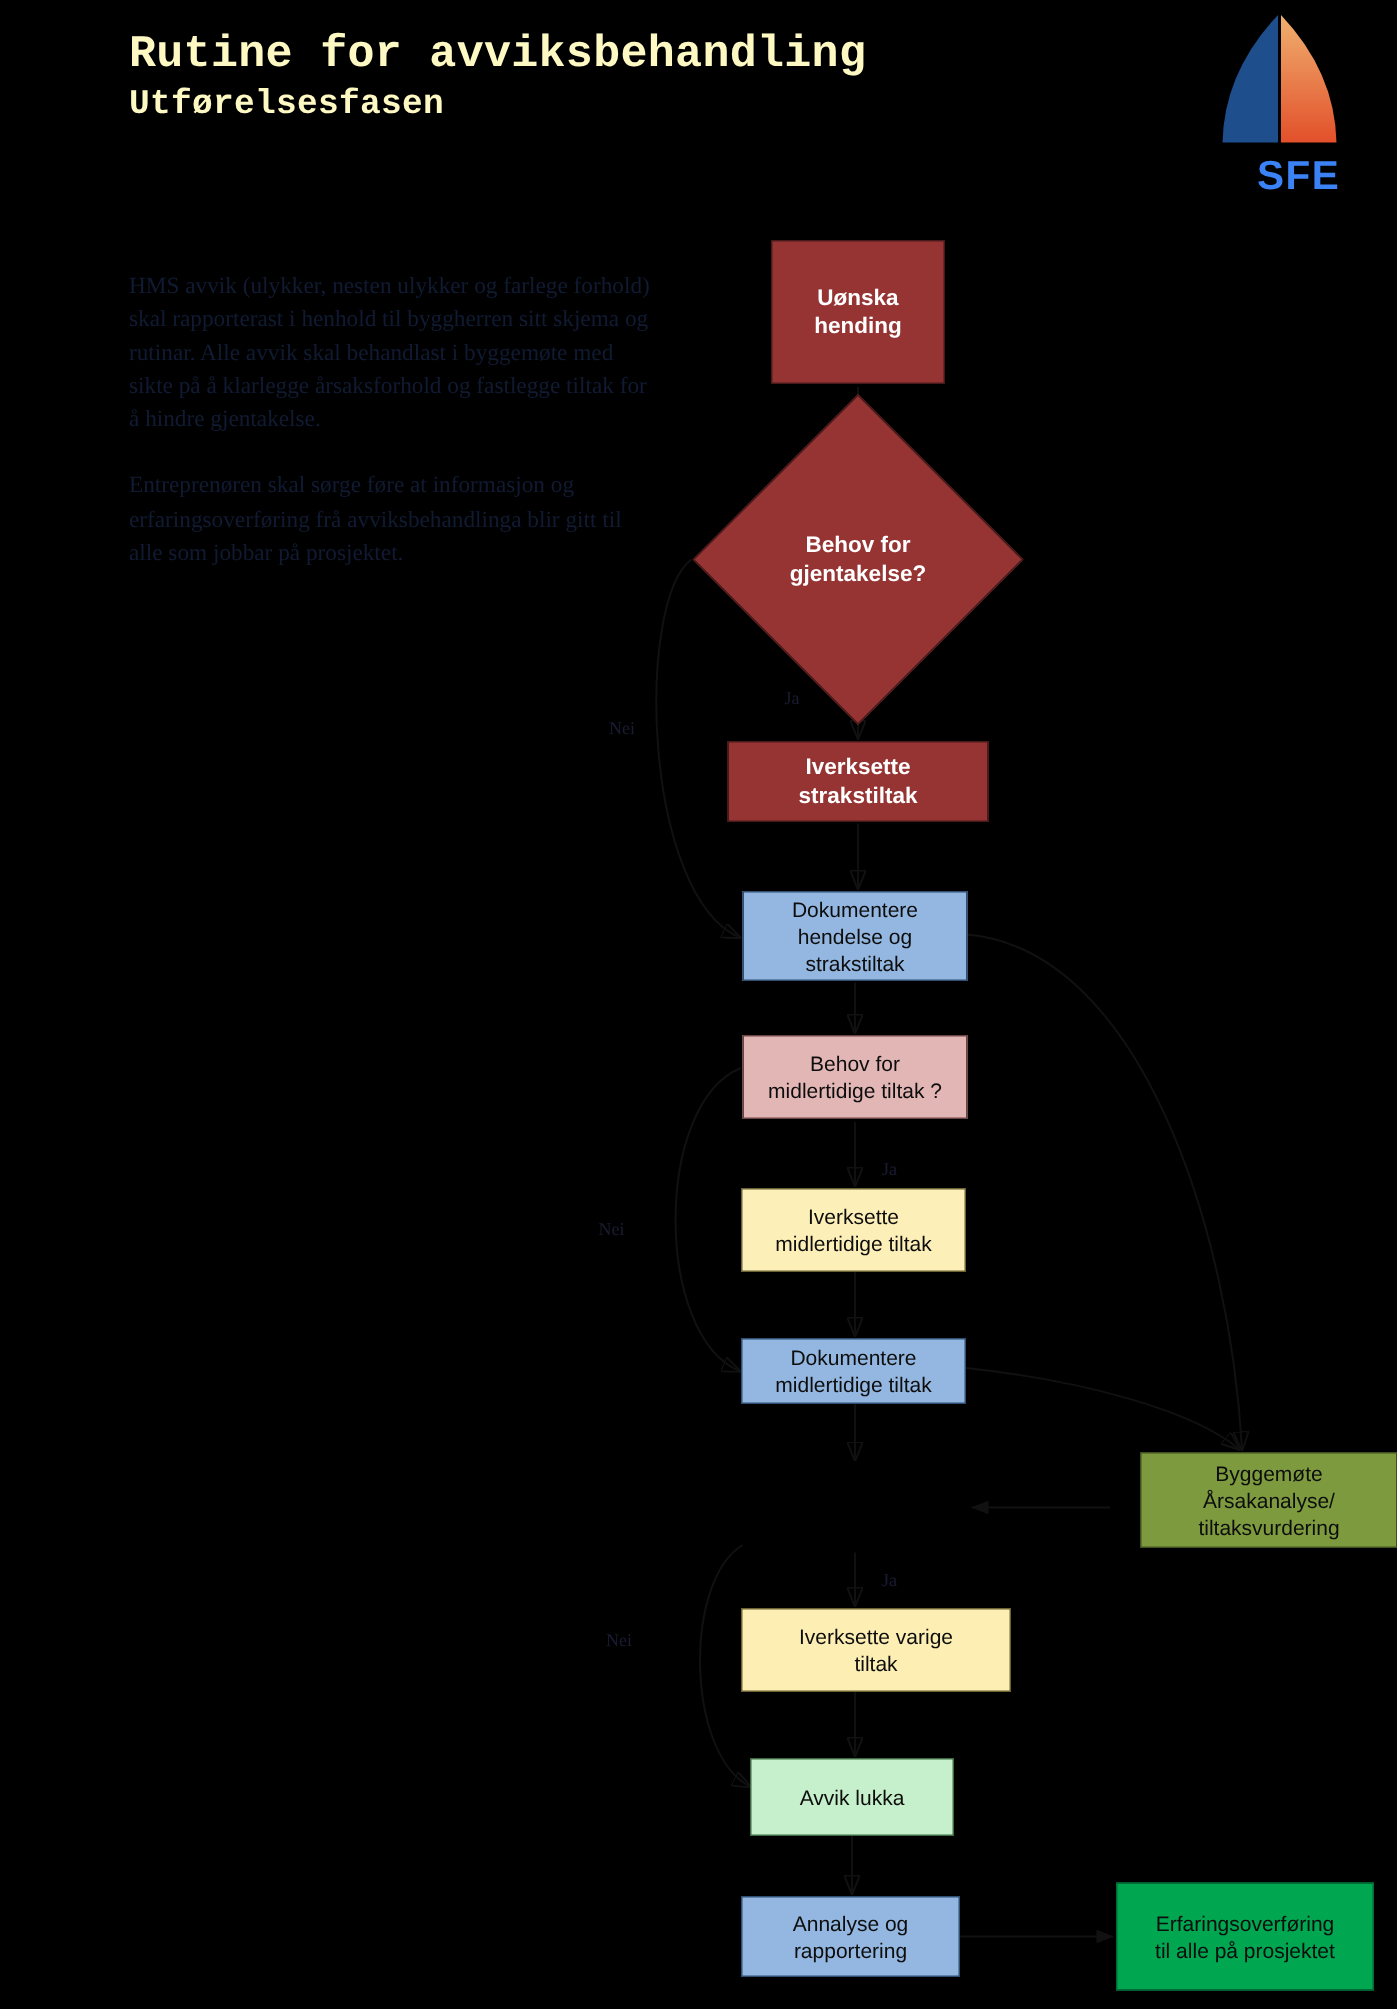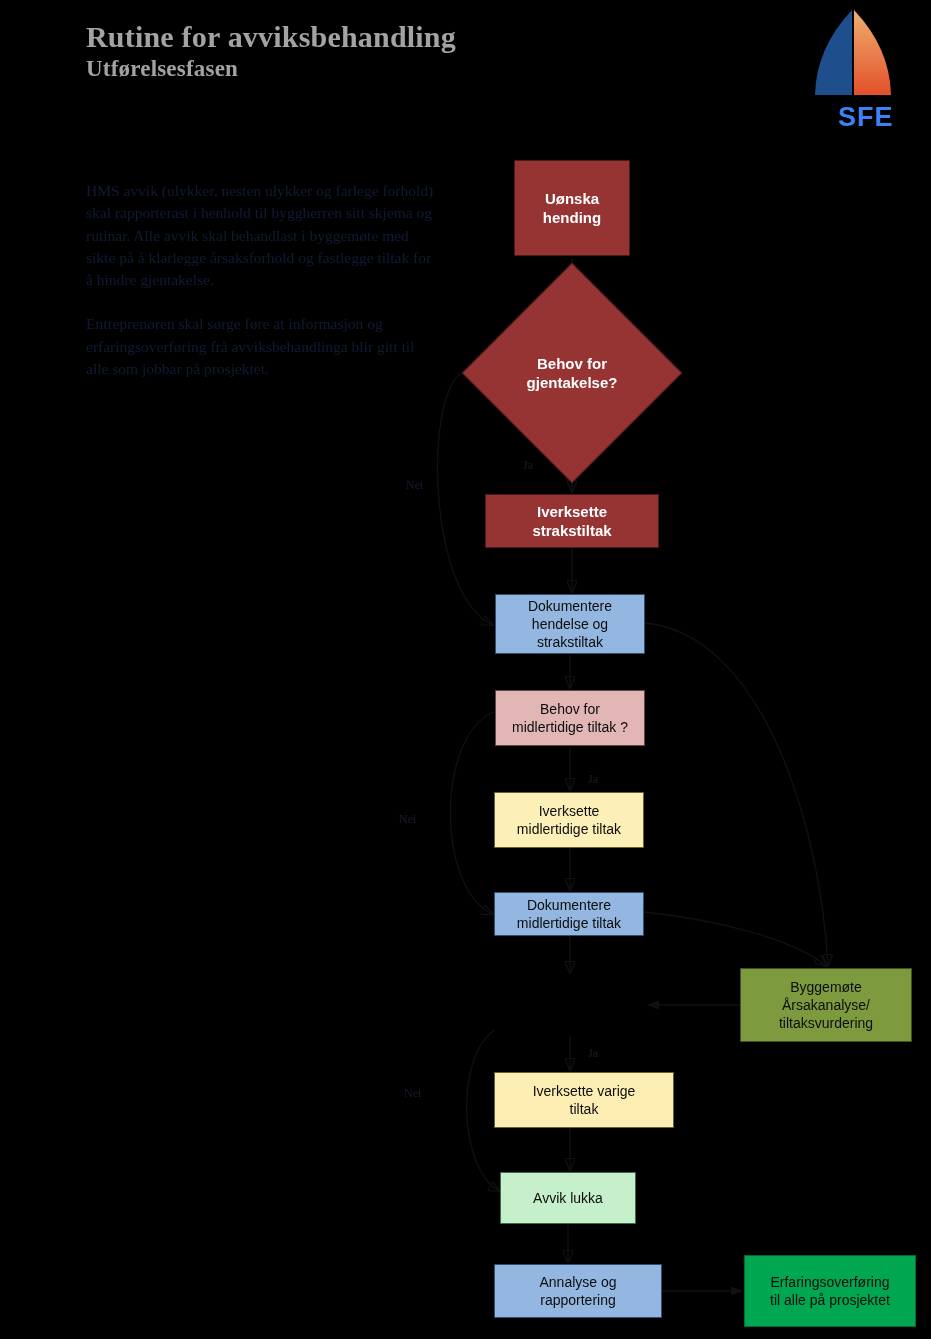--- a/index.html
+++ b/index.html
@@ -1,22 +1,22 @@
 <!DOCTYPE html>
 <html><head>
 <meta charset="utf-8">
 <style>
   html,body{margin:0;padding:0;background:#000;}
   body{width:931px;height:1339px;position:relative;overflow:hidden;
        font-family:"Liberation Sans","DejaVu Sans",sans-serif;}
   #root{position:absolute;inset:0;width:931px;height:1339px;background:#000000;}
 
   
-  .title-block{position:absolute;left:86px;top:20px;width:520px;color:#a3a3a3;
-               font-family:Liberation Serif, serif;}
+  .title-block{position:absolute;left:86px;top:20px;width:520px;color:#fef9c3;
+               font-family:Liberation Mono, monospace;}
   .title-main{font-size:30px;font-weight:700;line-height:34px;letter-spacing:.2px;}
   .title-sub{font-size:23px;font-weight:700;line-height:30px;letter-spacing:.2px;}
 
   .intro{position:absolute;left:86px;top:180px;width:350px;color:#101b33;
          font-family:"Liberation Serif","DejaVu Serif",serif;
          font-size:15.5px;line-height:22.3px;}
   .intro p{margin:0 0 22px 0;}
 
   
   .logo{position:absolute;left:812px;top:2px;width:112px;height:140px;}
@@ -189,40 +189,40 @@
       <div>
         <span>Dokumentere</span><br>
         <span>midlertidige tiltak</span>
       </div>
     </div>
 
 
     <div class="edge-label" style="left:588px;top:1046px;">Ja</div>
     <div class="edge-label" style="left:404px;top:1086px;">Nei</div>
 
-    <div class="node n-olive" style="left:740px;top:968px;width:172px;height:74px;">
+    <div class="node n-olive" style="left:760px;top:968px;width:172px;height:64px;">
       <div>
         <span>Byggemøte</span><br>
         <span>Årsakanalyse/</span><br>
         <span>tiltaksvurdering</span>
       </div>
     </div>
 
     <div class="node n-yellow2" style="left:494px;top:1072px;width:180px;height:56px;">
       <div>
         <span>Iverksette varige</span><br>
         <span>tiltak</span>
       </div>
     </div>
 
     <div class="node n-mint" style="left:500px;top:1172px;width:136px;height:52px;">
       <span>Avvik lukka</span>
     </div>
 
-    <div class="node n-blue" style="left:494px;top:1264px;width:168px;height:54px;text-align:center;">
+    <div class="node n-blue" style="left:494px;top:1264px;width:146px;height:54px;text-align:center;">
       <div>
         <span>Annalyse og</span><br>
         <span>rapportering</span>
       </div>
     </div>
 
     <div class="node n-green" style="left:744px;top:1255px;width:172px;height:72px;">
       <div>
         <span>Erfaringsoverføring</span><br>
         <span>til alle  på prosjektet</span>

